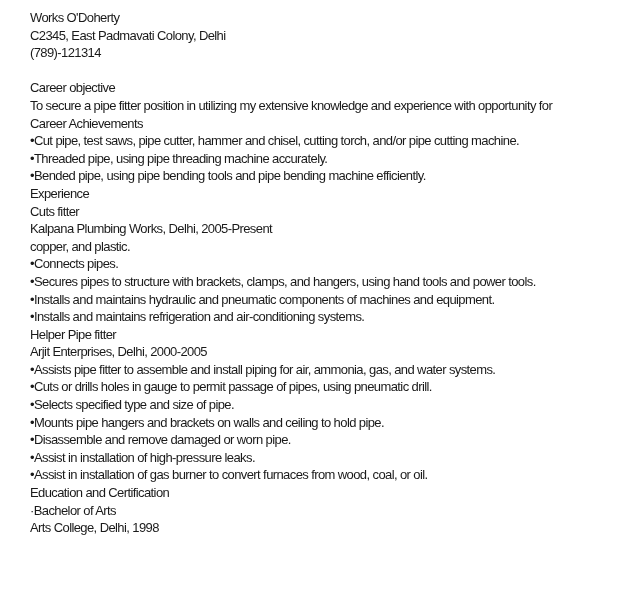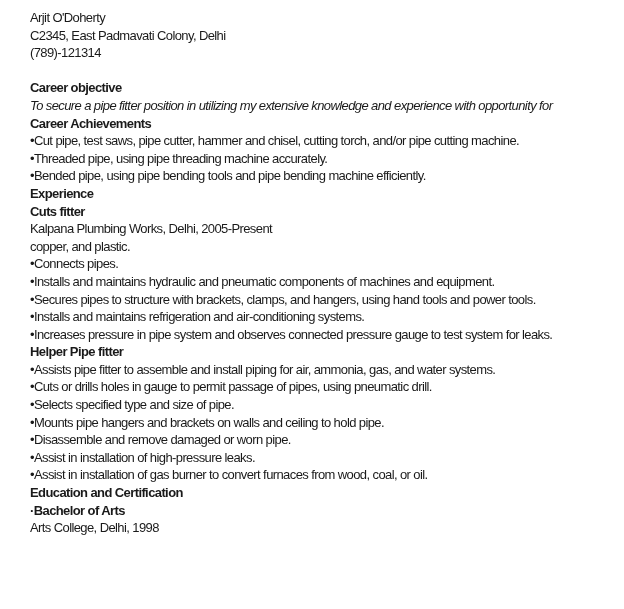--- a/index.html
+++ b/index.html
@@ -23,54 +23,53 @@
   }
   .doc-lines .line {
     height: 17.6px;
     line-height: 17.6px;
     font-size: 13px;
     letter-spacing: -0.6px;
     white-space: nowrap;
     overflow: visible;
   }
   .doc-lines .line.bold {
-    font-weight: 700;
+    font-weight: 400;
   }
   .doc-lines .line.italic {
-    font-style: italic;
   }
   .doc-lines .line.blank {
     height: 17.6px;
   }
 </style>
 </head>
 <body>
 
 <div class="page">
   <div class="doc-lines" id="doc-lines">
-      <div class="line plain">Arjit O'Doherty</div>
+      <div class="line plain">Works O'Doherty</div>
       <div class="line plain">C2345, East Padmavati Colony, Delhi</div>
       <div class="line plain">(789)-121314</div>
       <div class="line blank">&nbsp;</div>
       <div class="line bold">Career objective</div>
       <div class="line italic">To secure a pipe fitter position in utilizing my extensive knowledge and experience with opportunity for</div>
       <div class="line bold">Career Achievements</div>
       <div class="line plain">•Cut pipe, test saws, pipe cutter, hammer and chisel, cutting torch, and/or pipe cutting machine.</div>
       <div class="line plain">•Threaded pipe, using pipe threading machine accurately.</div>
       <div class="line plain">•Bended pipe, using pipe bending tools and pipe bending machine efficiently.</div>
       <div class="line bold">Experience</div>
       <div class="line bold">Cuts fitter</div>
       <div class="line plain">Kalpana Plumbing Works, Delhi, 2005-Present</div>
       <div class="line plain">copper, and plastic.</div>
       <div class="line plain">•Connects pipes.</div>
+      <div class="line plain">•Secures pipes to structure with brackets, clamps, and hangers, using hand tools and power tools.</div>
       <div class="line plain">•Installs and maintains hydraulic and pneumatic components of machines and equipment.</div>
-      <div class="line plain">•Secures pipes to structure with brackets, clamps, and hangers, using hand tools and power tools.</div>
       <div class="line plain">•Installs and maintains refrigeration and air-conditioning systems.</div>
-      <div class="line plain">•Increases pressure in pipe system and observes connected pressure gauge to test system for leaks.</div>
       <div class="line bold">Helper Pipe fitter</div>
+      <div class="line plain">Arjit Enterprises, Delhi, 2000-2005</div>
       <div class="line plain">•Assists pipe fitter to assemble and install piping for air, ammonia, gas, and water systems.</div>
       <div class="line plain">•Cuts or drills holes in gauge to permit passage of pipes, using pneumatic drill.</div>
       <div class="line plain">•Selects specified type and size of pipe.</div>
       <div class="line plain">•Mounts pipe hangers and brackets on walls and ceiling to hold pipe.</div>
       <div class="line plain">•Disassemble and remove damaged or worn pipe.</div>
       <div class="line plain">•Assist in installation of high-pressure leaks.</div>
       <div class="line plain">•Assist in installation of gas burner to convert furnaces from wood, coal, or oil.</div>
       <div class="line bold">Education and Certification</div>
       <div class="line bold">·Bachelor of Arts</div>
       <div class="line plain">Arts College, Delhi, 1998</div>

